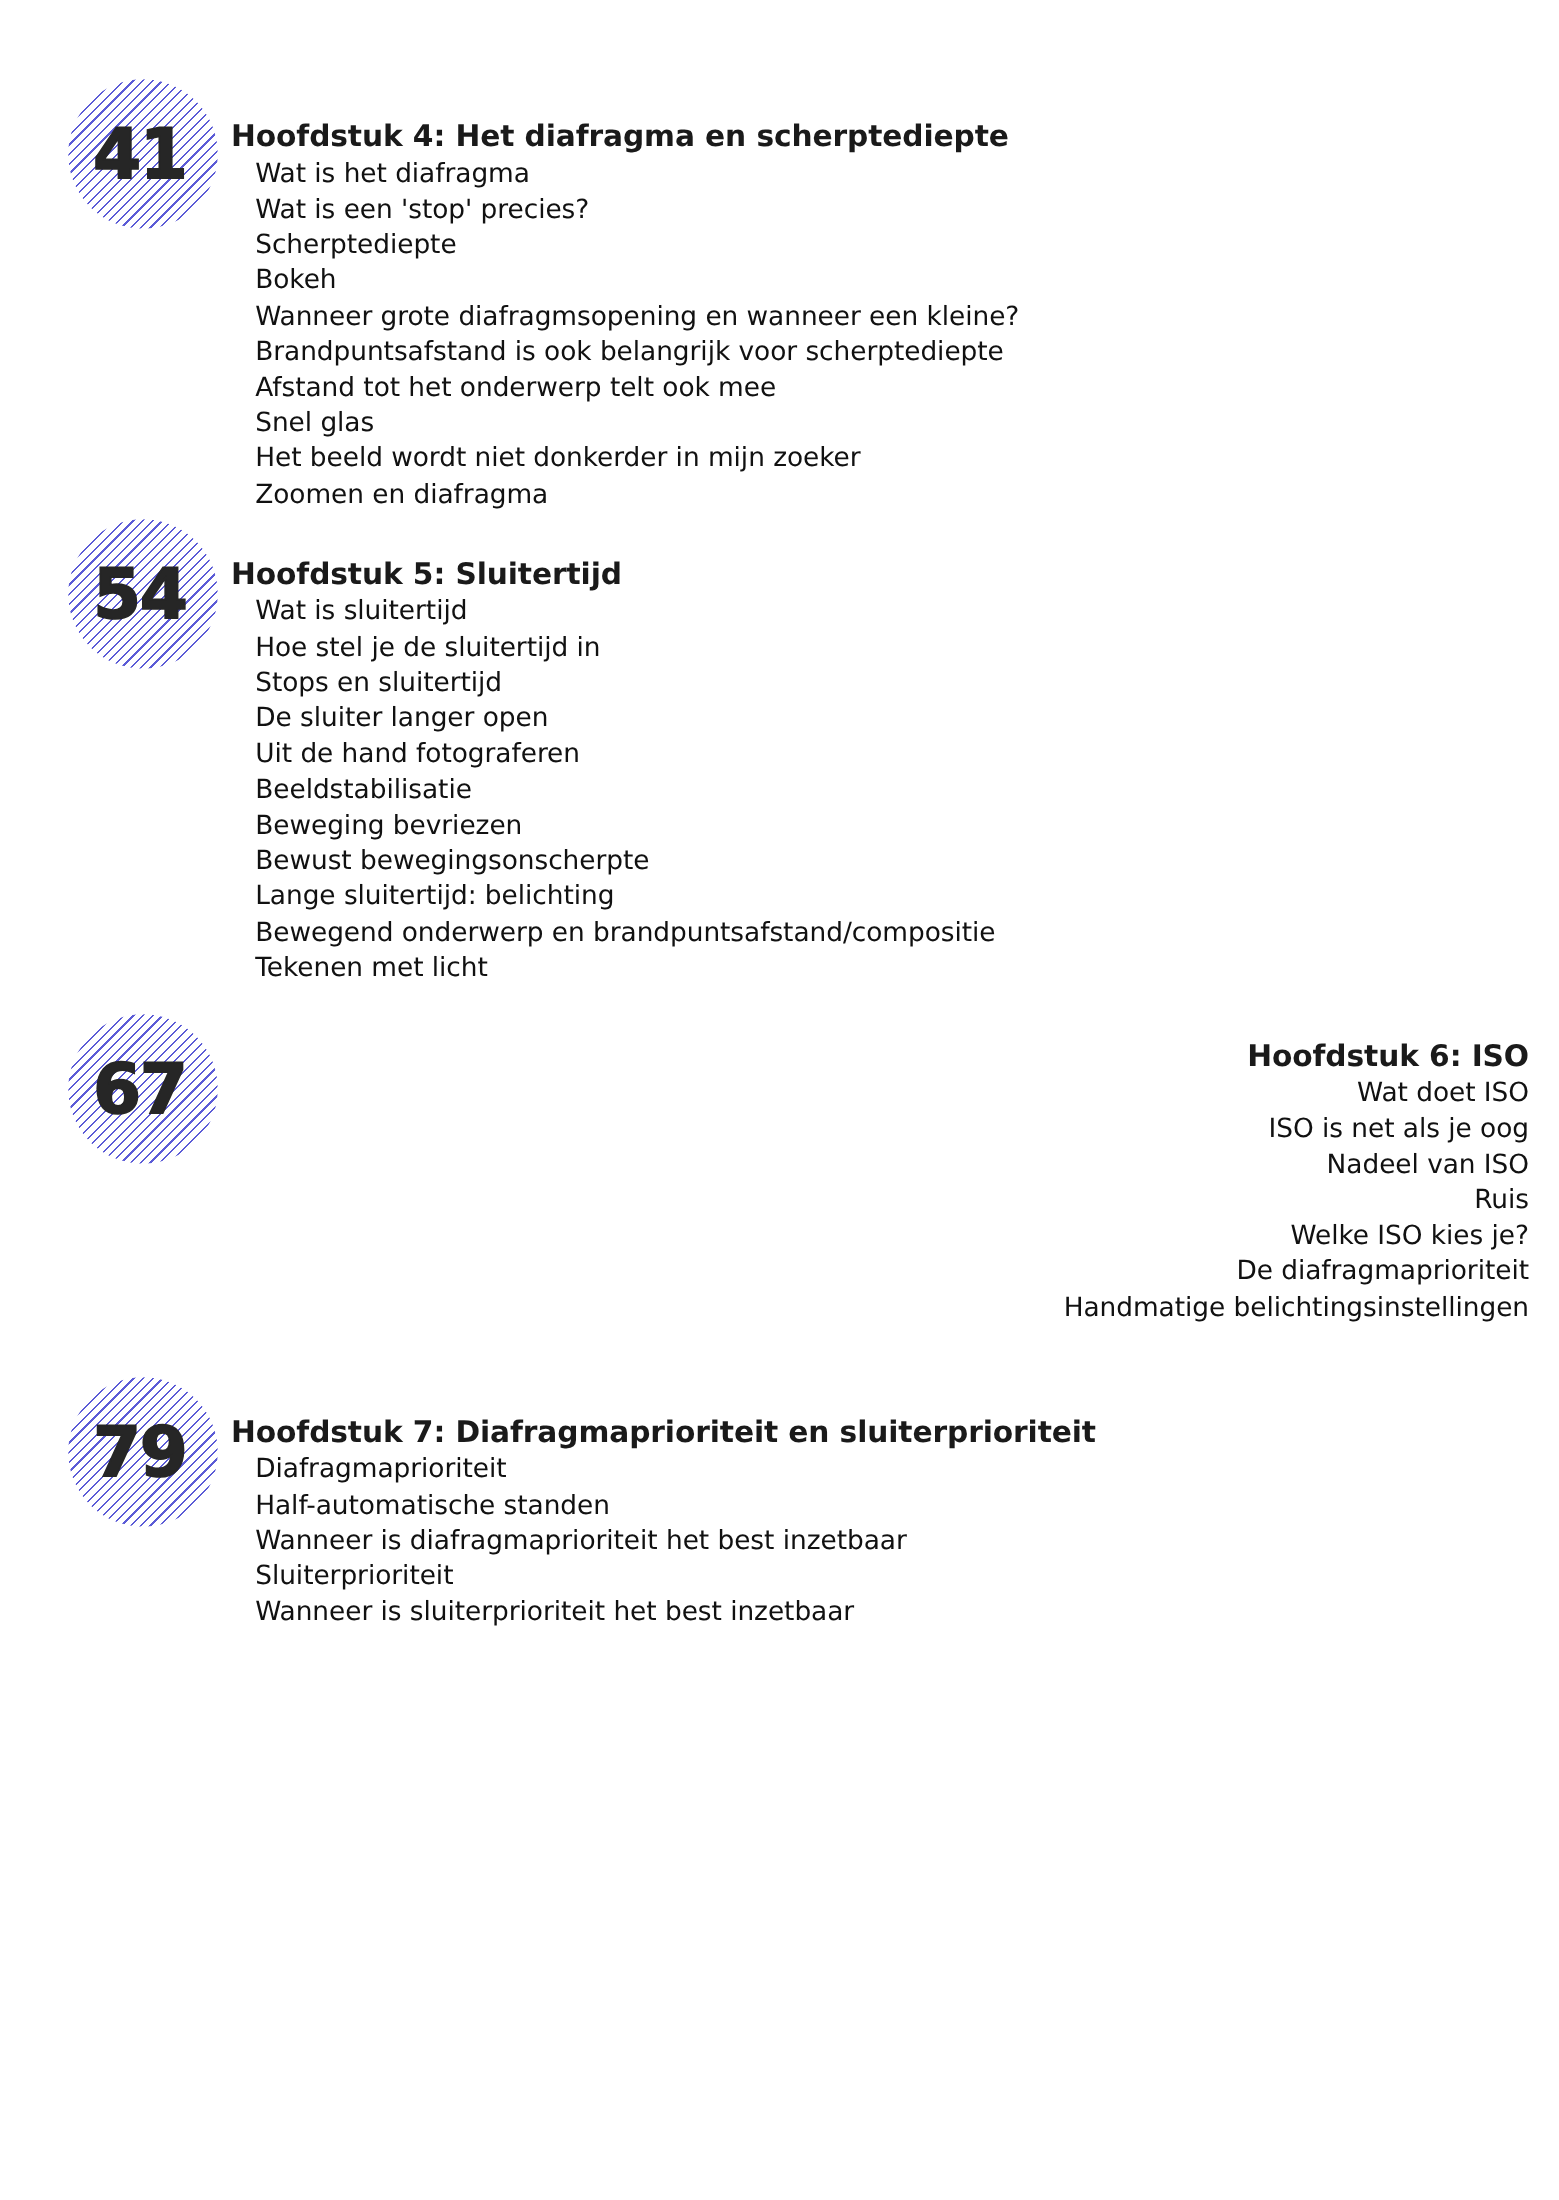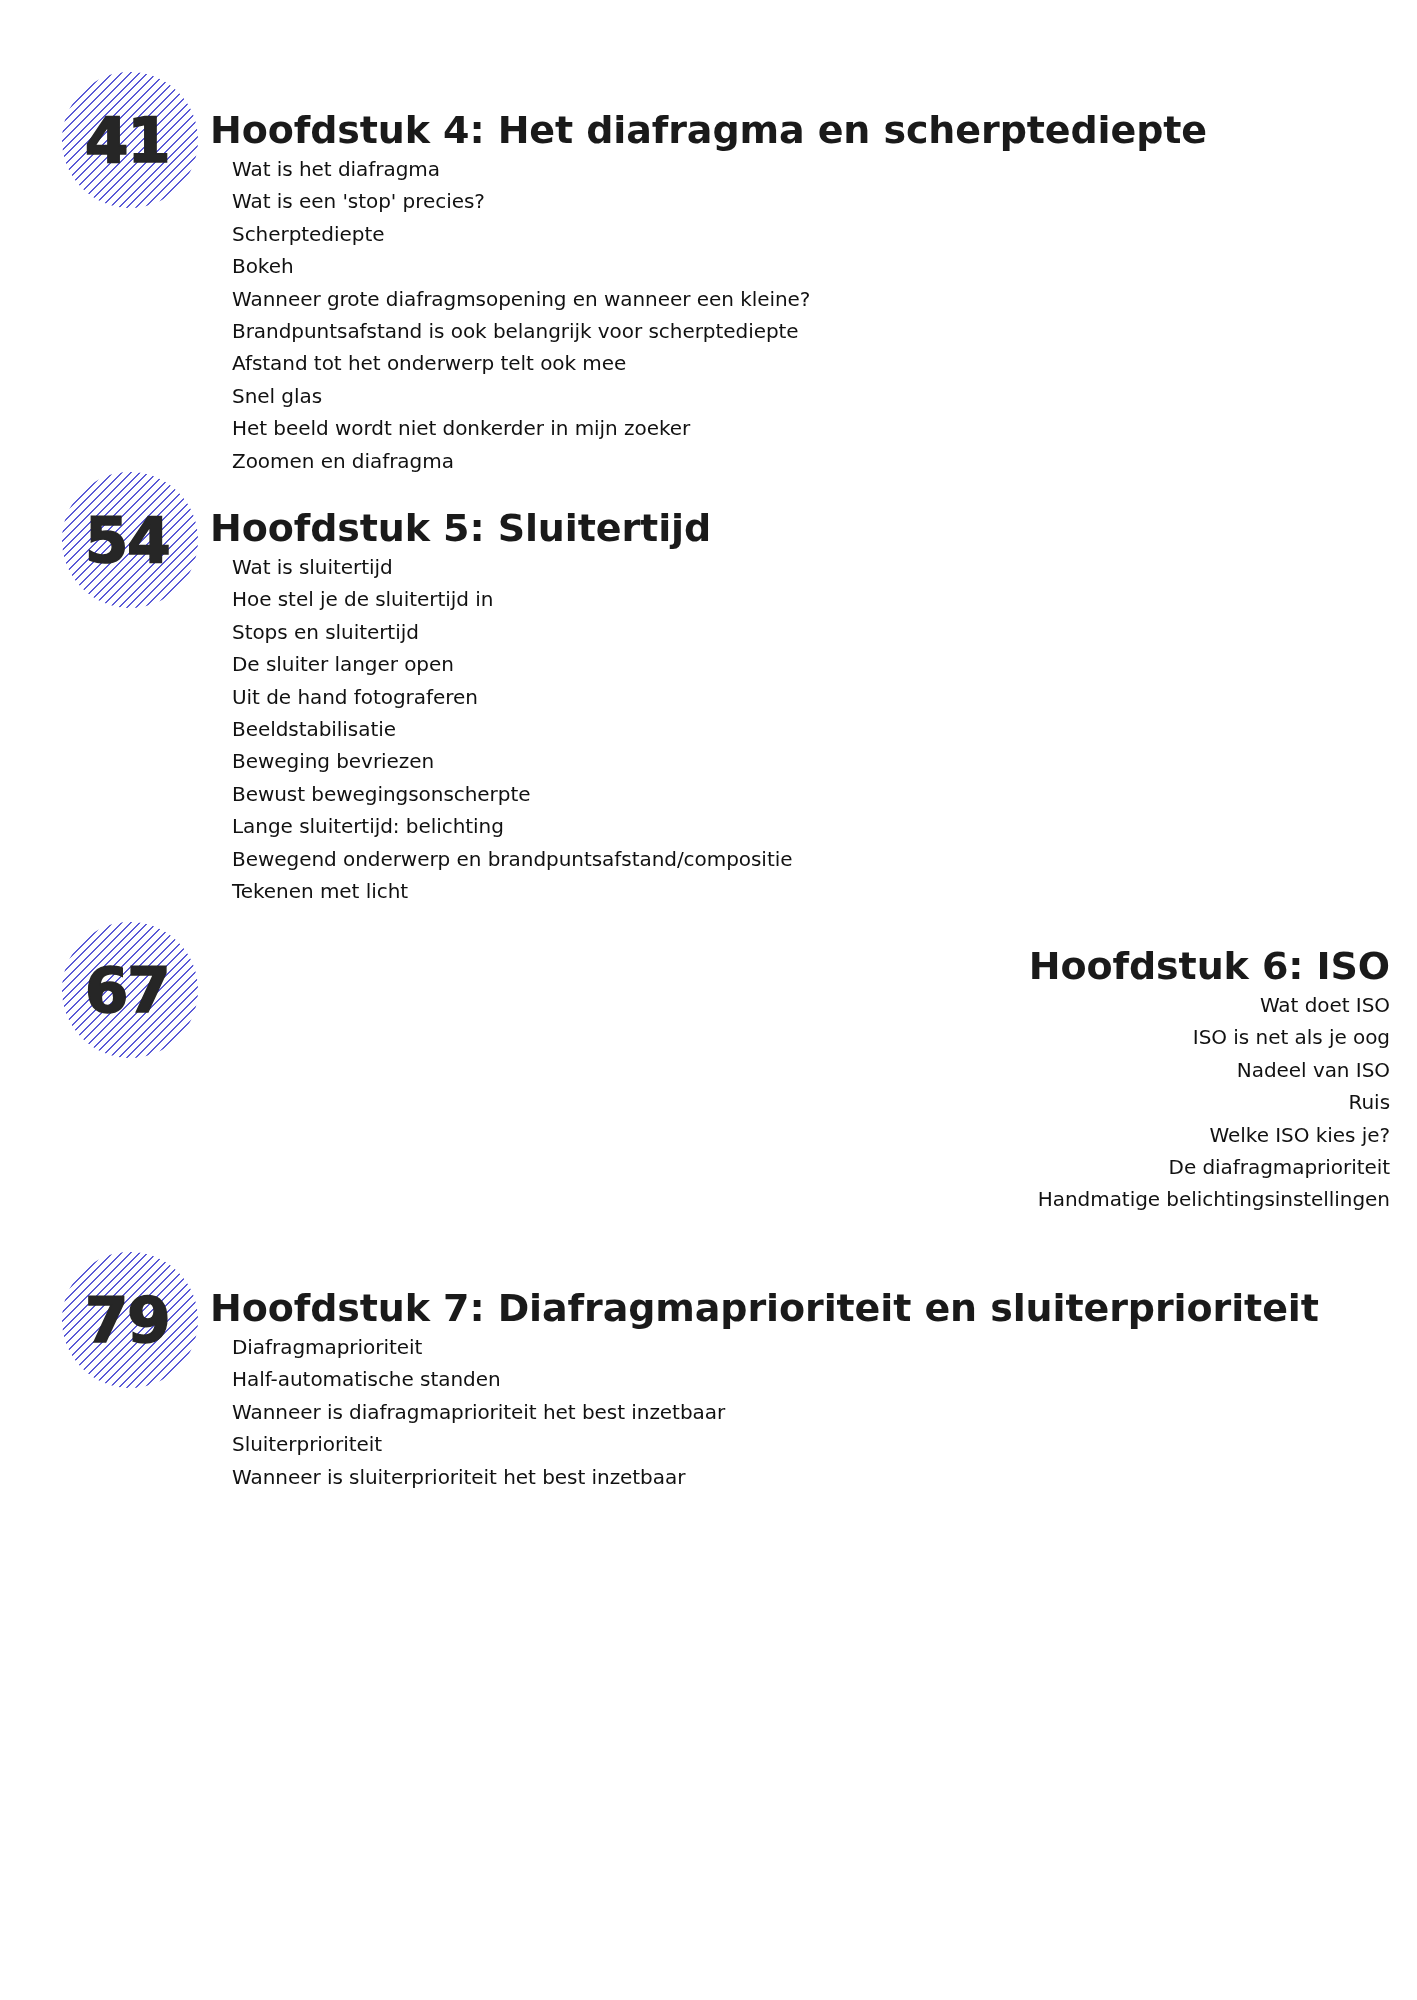--- a/index.html
+++ b/index.html
@@ -62,36 +62,36 @@
     -webkit-text-stroke: 1.6px #262626;
   }
 
   
   .section-body {
     position: absolute;
     left: 210px;
     width: 1180px;
   }
   .chapter-title {
-    font-size: 38px;
+    font-size: 27px;
     font-weight: 700;
     color: #1a1a1a;
     line-height: 1.08;
     letter-spacing: -0.1px;
     white-space: nowrap;
   }
   .sub-list {
     list-style: none;
     margin: 0;
     padding: 0;
     margin-left: 22px;
     margin-top: 2px;
   }
   .sub-item {
-    font-size: 20px;
+    font-size: 24px;
     font-weight: 400;
     color: #111111;
     line-height: 32.4px;
     letter-spacing: -0.05px;
     white-space: nowrap;
   }
 </style>
 </head>
 <body>
 

